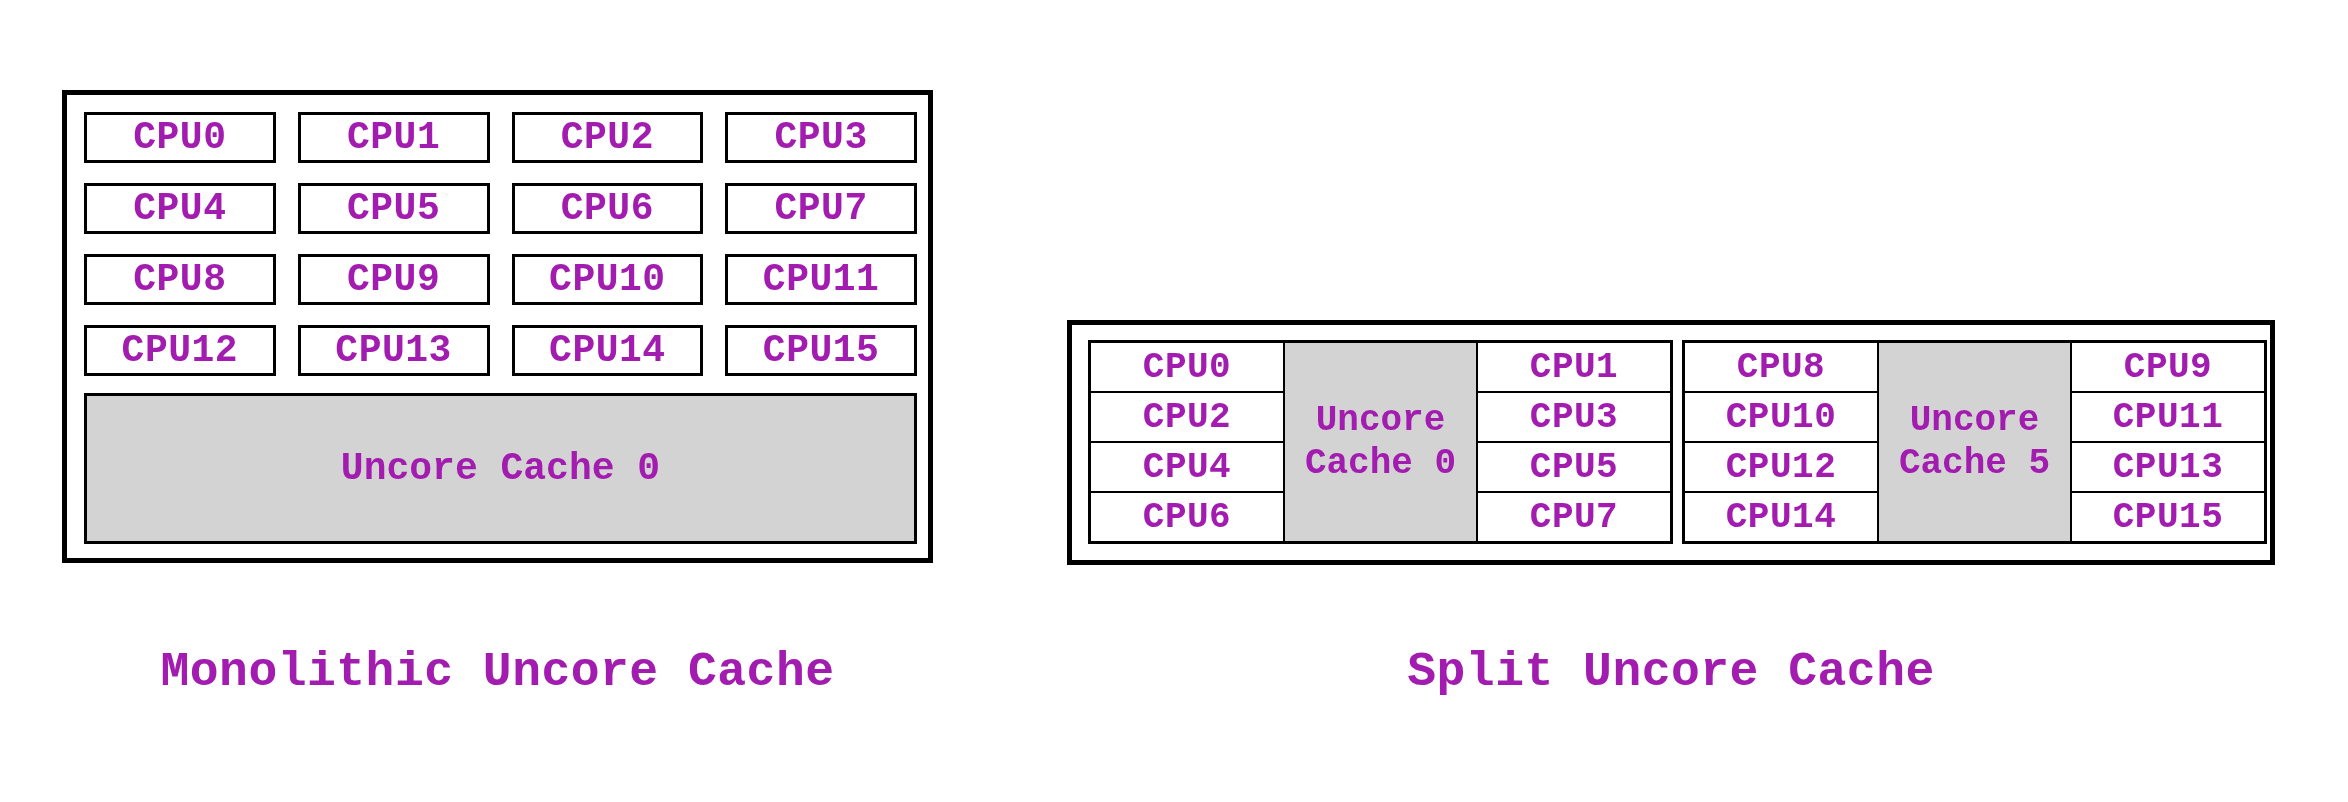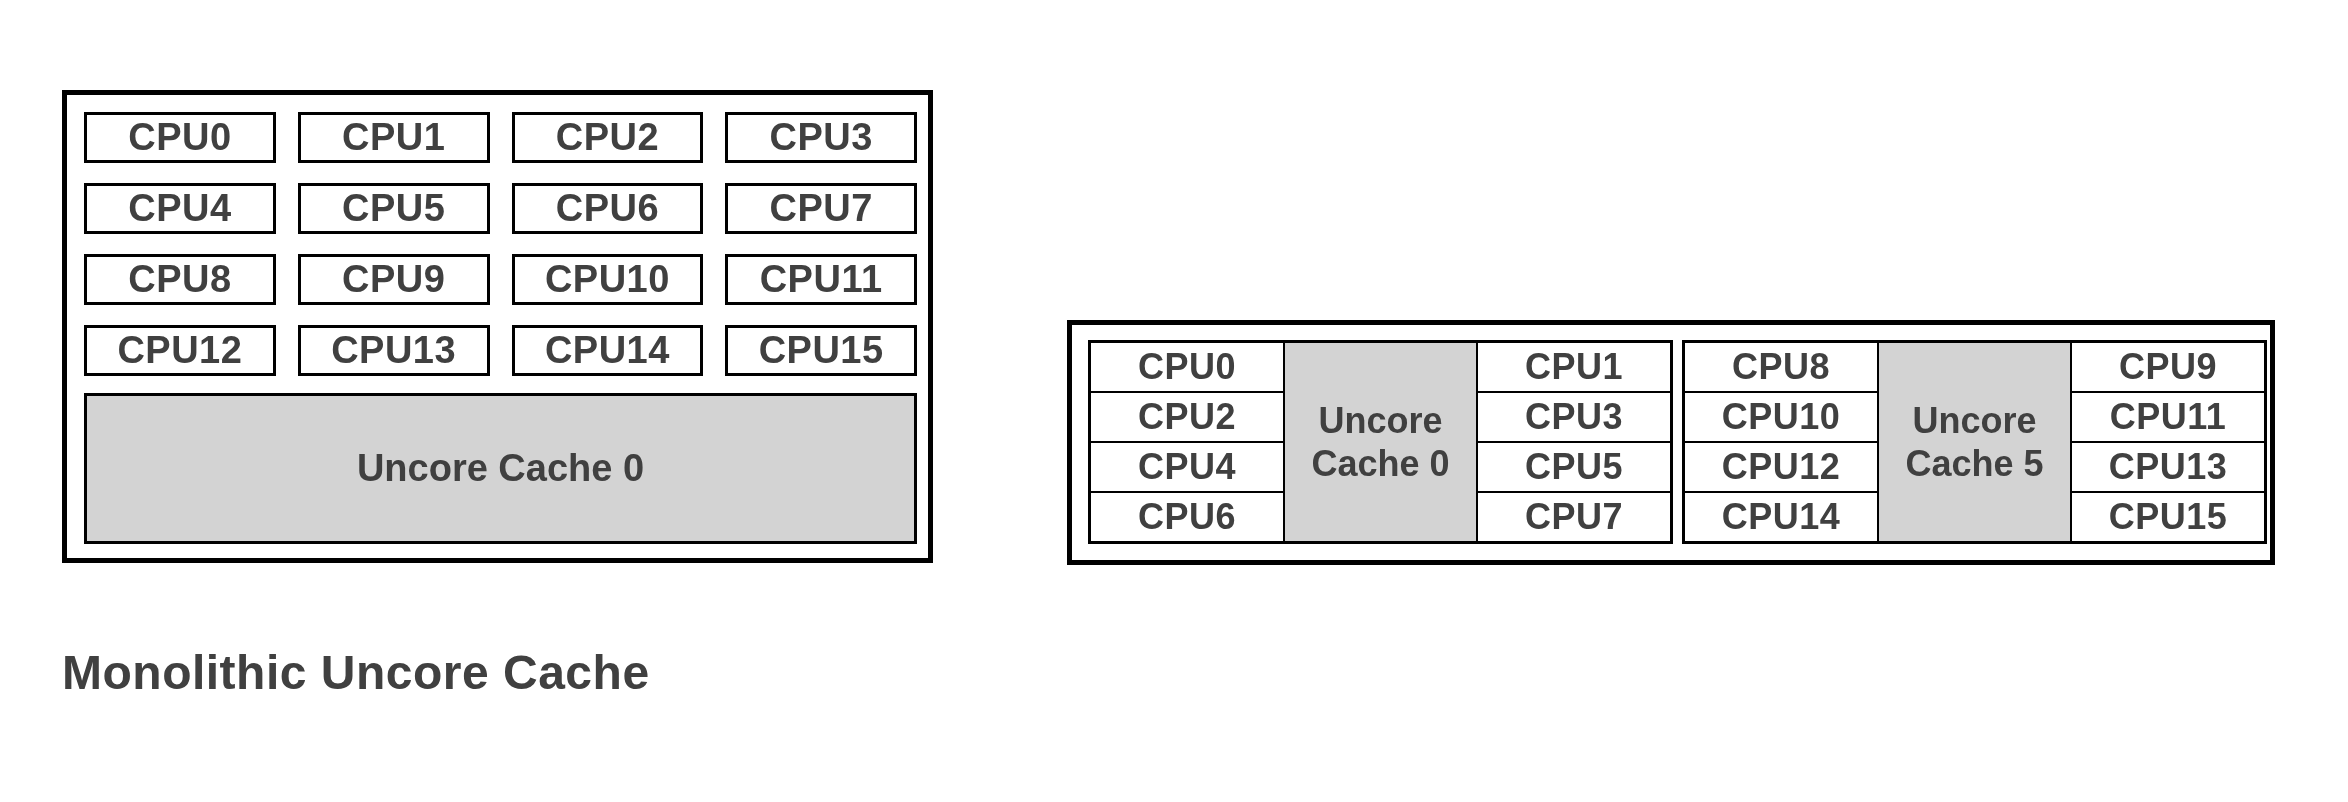--- a/index.html
+++ b/index.html
@@ -1,23 +1,23 @@
 <!DOCTYPE html>
 <html><head>
 <meta charset="utf-8">
 <style>
   html, body { margin: 0; padding: 0; background: #ffffff; }
   .canvas {
     position: relative;
     width: 2348px;
     height: 802px;
     background: #ffffff;
-    font-family: Liberation Sans, sans-serif;
+    font-family: Liberation Mono, monospace;
     font-weight: bold;
-    color: #404040;
+    color: #a21caf;
     overflow: hidden;
   }
 
   
   .mono-box {
     position: absolute;
     left: 62px; top: 90px;
     width: 871px; height: 473px;
     border: 5px solid #000;
     background: #ffffff;
@@ -93,21 +93,21 @@
     background: #d3d3d3;
     font-size: 36px;
     line-height: 1.2;
   }
 
   
   .caption {
     position: absolute;
     top: 645px;
     font-size: 48px;
-    text-align: left;
+    text-align: center;
     letter-spacing: 0.5px;
   }
   .caption-mono { left: 62px; width: 871px; }
   .caption-split { left: 1067px; width: 1208px; }
 </style>
 </head>
 <body>
 
 <div class="canvas">
 
@@ -174,14 +174,15 @@
           <td class="split-cpu">CPU13</td>
         </tr>
         <tr>
           <td class="split-cpu">CPU14</td>
           <td class="split-cpu">CPU15</td>
         </tr>
       </tbody>
     </table>
 
   </div>
+  <div class="caption caption-split">Split Uncore Cache</div>
 
 </div>
 
 </body></html>

